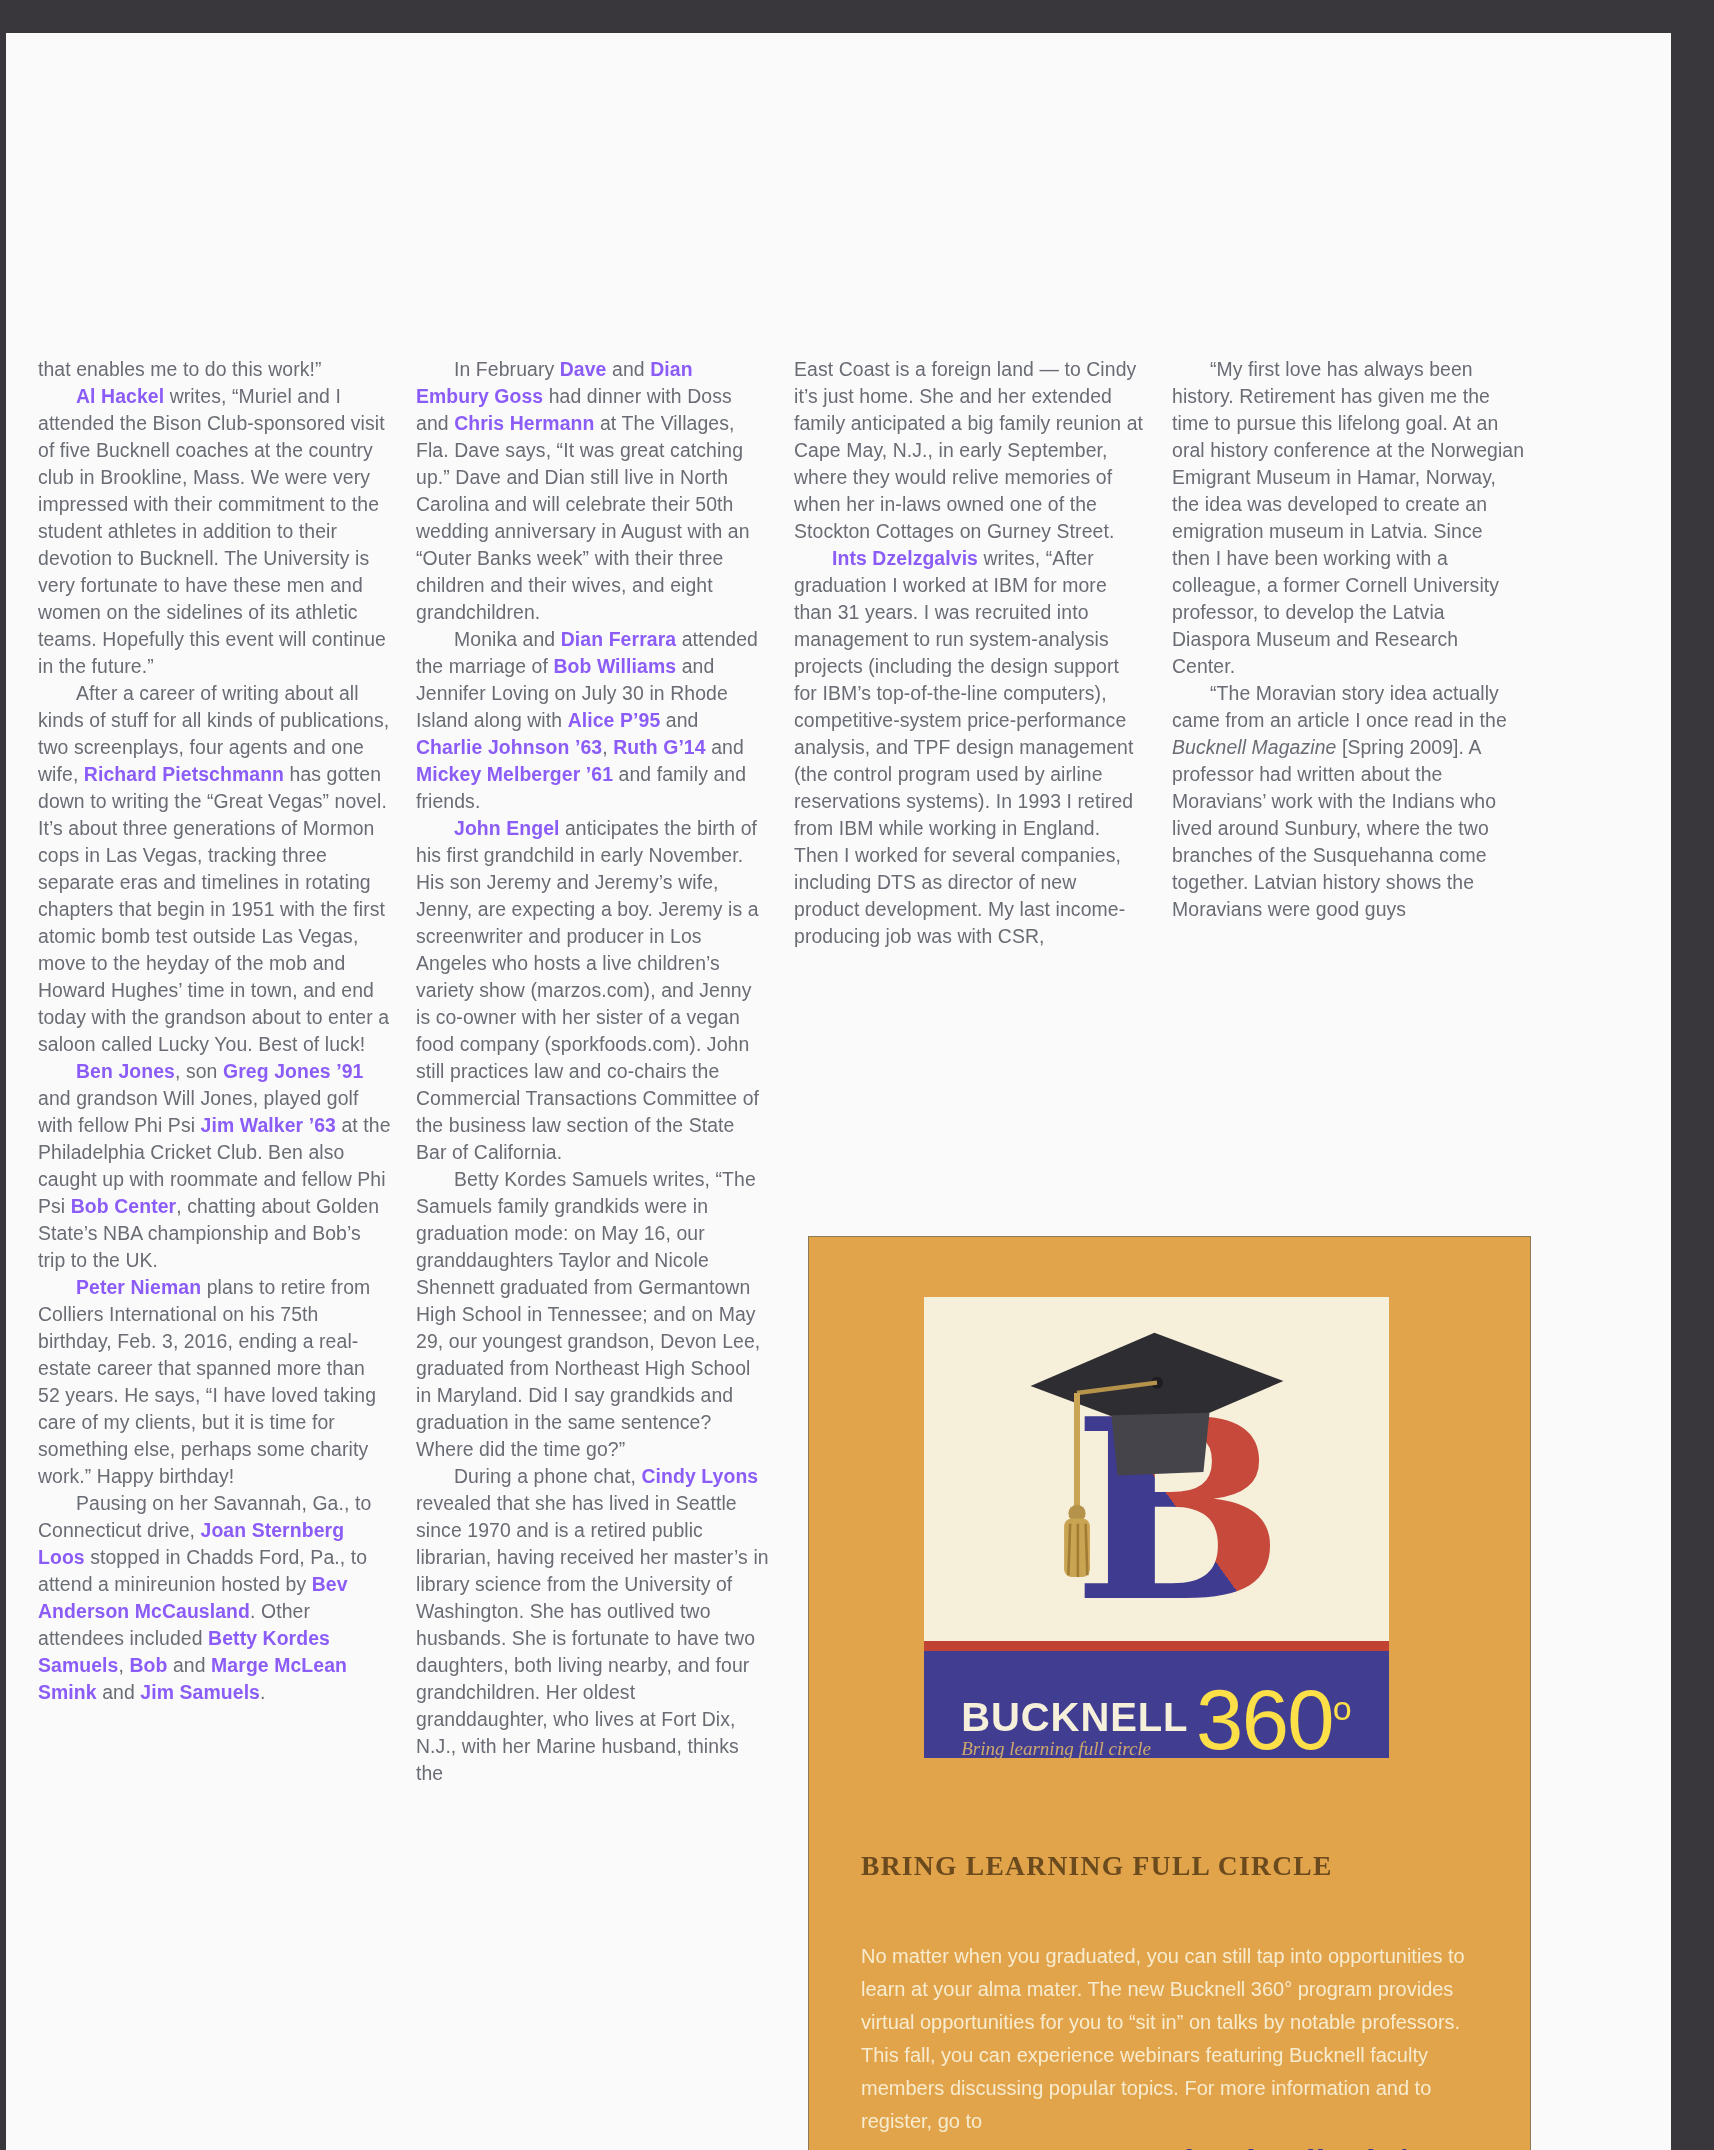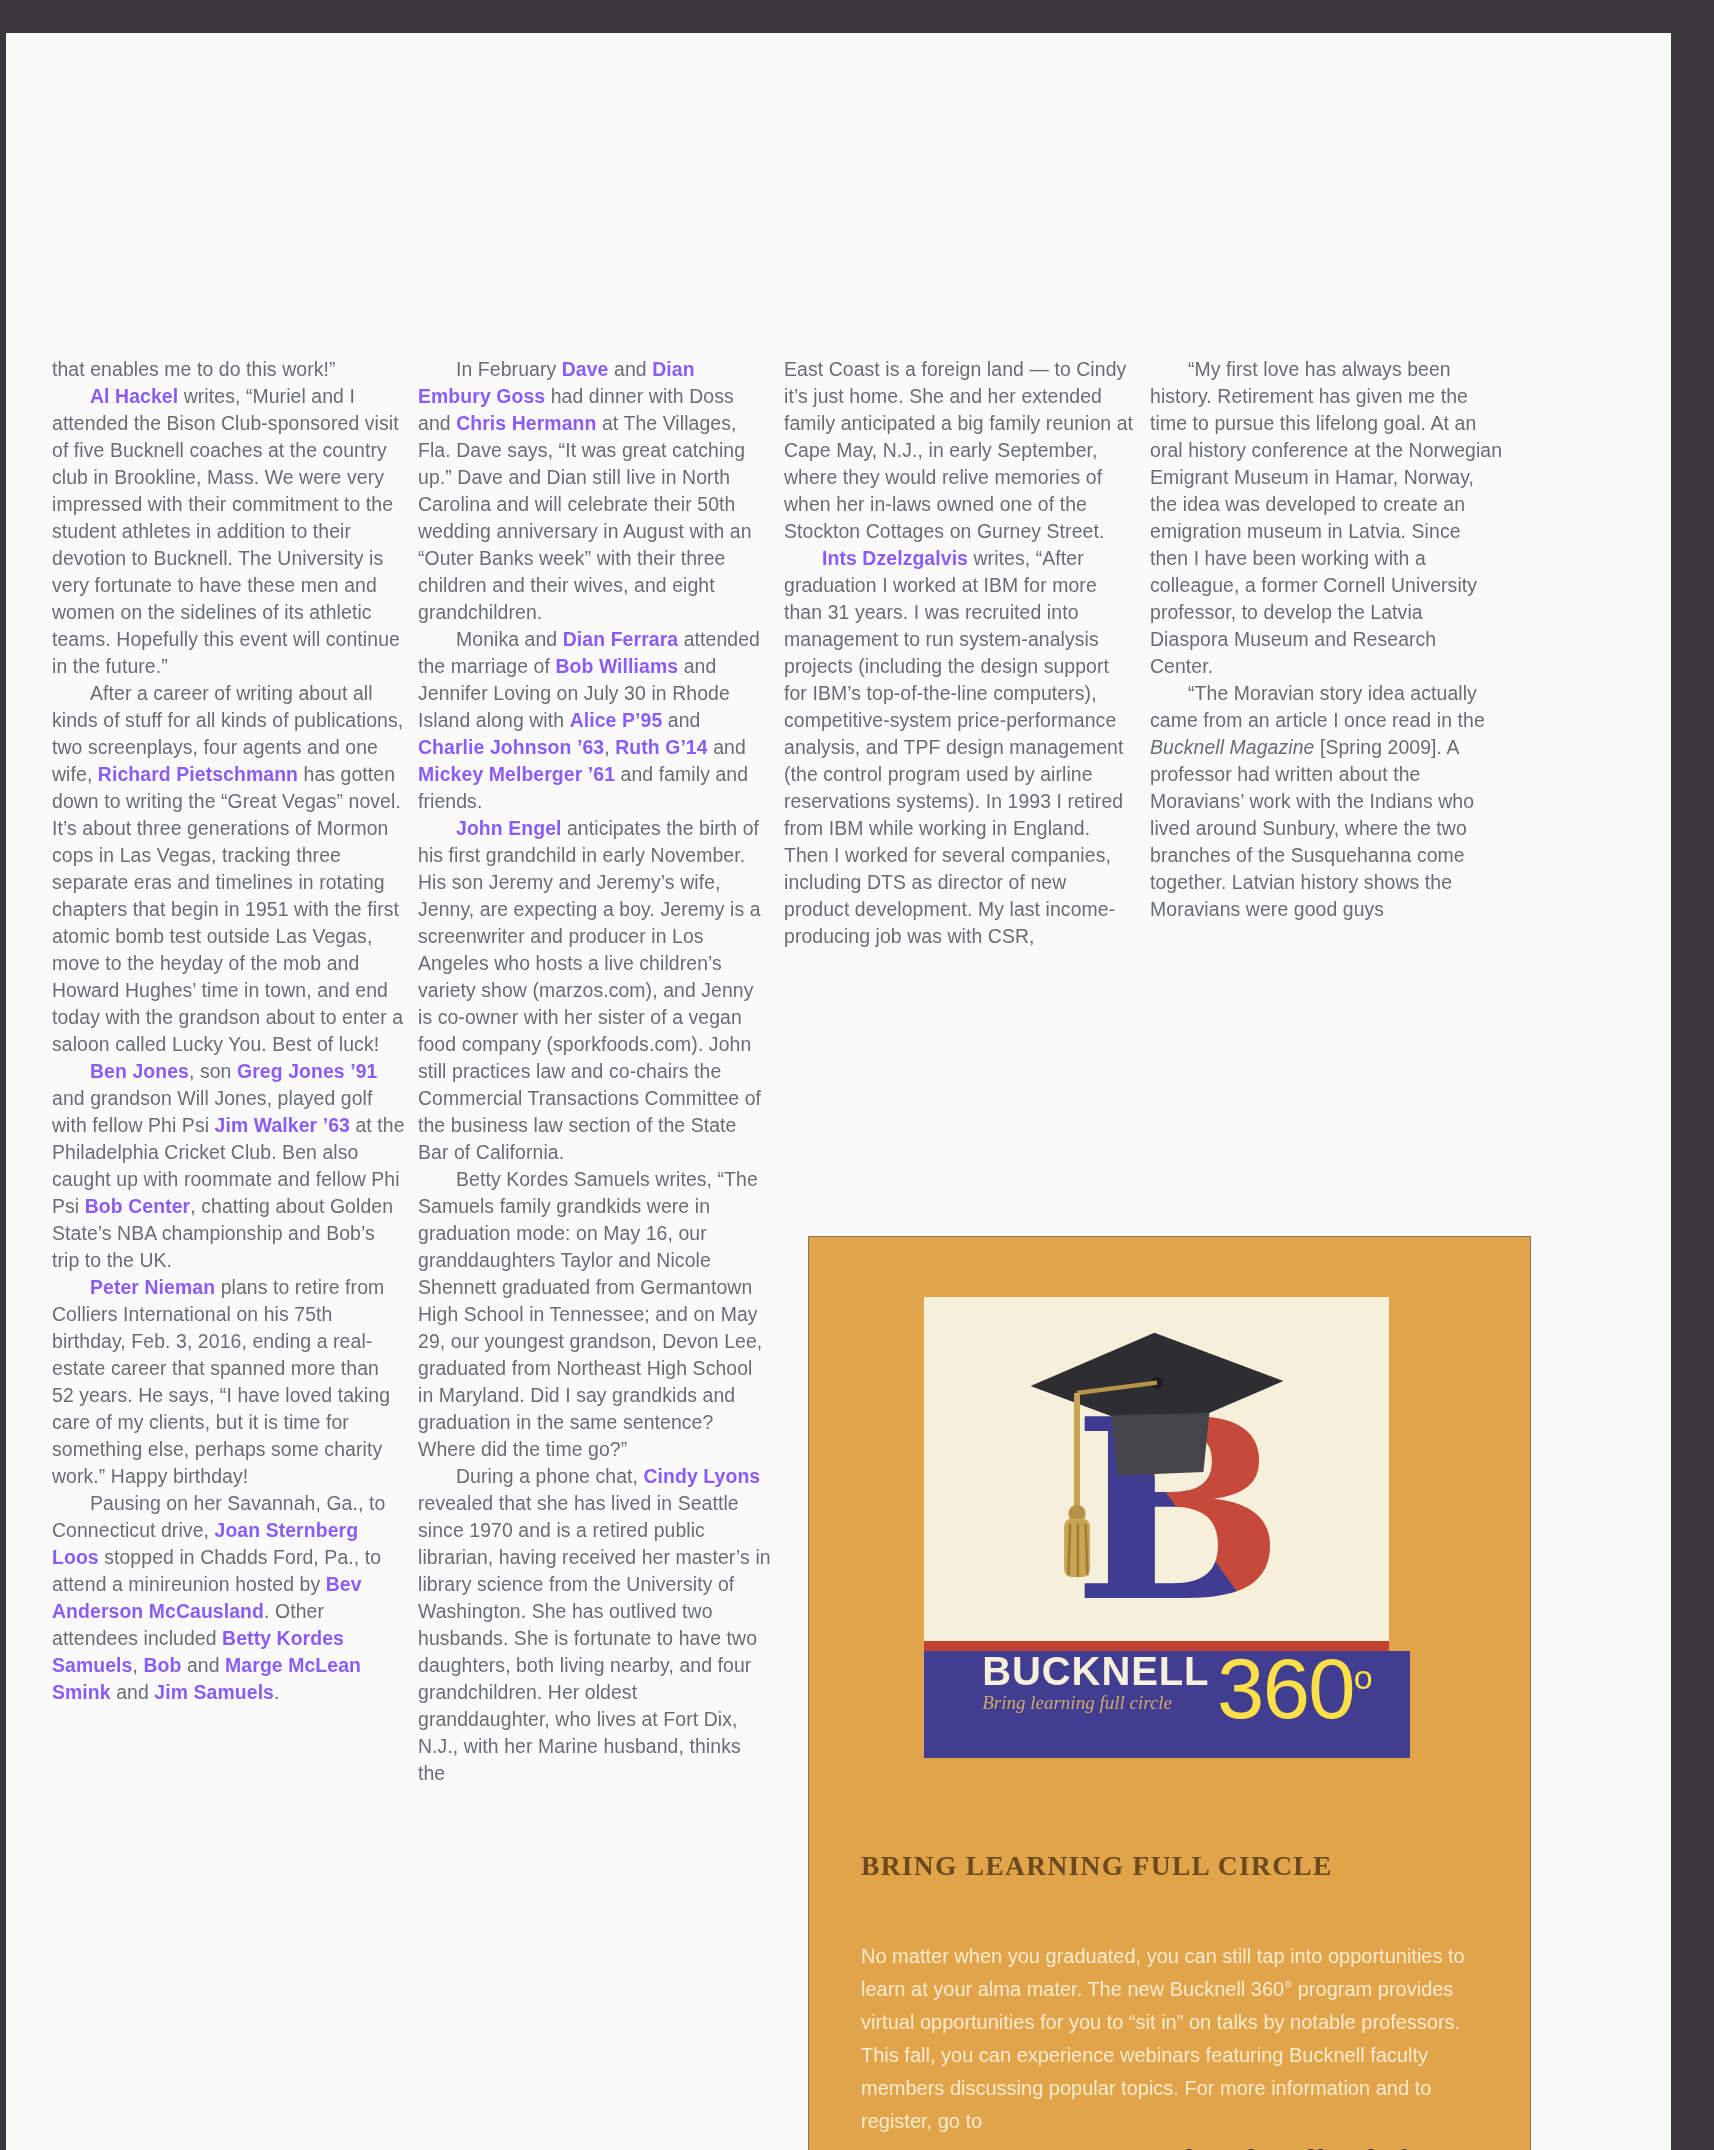--- a/index.html
+++ b/index.html
@@ -7,22 +7,22 @@
     width:1715px;height:2389px;position:relative;overflow:hidden;
     background:#39373c;
     font-family:"Liberation Sans",sans-serif;
   }
   .page{
     position:absolute;left:6px;top:33px;width:1665px;height:2317px;
     background:#fafafb;
   }
   
   .columns{
-    position:absolute;left:46px;top:323px;
-    display:flex;gap:13px;
+    position:absolute;left:32px;top:323px;
+    display:flex;gap:25px;
   }
   .col{width:353px;font-size:19.4px;line-height:27px;color:#696c73;letter-spacing:0.1px;}
   .col p{margin:0;}
   .col p.ind{text-indent:38px;}
   .col strong{color:#8b5cf6;font-weight:700;}
   .col em{font-style:italic;margin-top:24px;}
   
   .ad{
     position:absolute;left:802px;top:1203px;width:723px;height:1004px;
     background:#e2a44b;border:1.3px solid #8a7a55;box-sizing:border-box;
@@ -32,21 +32,21 @@
     background:#f6efda;overflow:hidden;
   }
   .ad-cream svg{display:block;margin:10.3px auto 0 auto;}
   .banner-red{
     position:absolute;left:115px;top:404px;width:465px;height:9.5px;
     background:#bf4233;
   }
   .banner-blue{
     position:absolute;left:115px;top:414px;width:465px;height:107px;
     background:#413e92;color:#ffffff;
-    display:flex;align-items:flex-start;justify-content:center;gap:7.7px;padding-left:21px;
+    display:flex;align-items:flex-end;justify-content:center;gap:7.7px;
   }
   .wordmark-block{text-align:left;}
   .wordmark{
     font-size:40px;font-weight:700;letter-spacing:0.9px;line-height:1;
     color:#f6efda;
   }
   .tagline{
     font-family:"Liberation Serif",serif;font-style:italic;
     font-size:19px;color:#cfa86b;margin-top:1.7px;line-height:1;
   }

